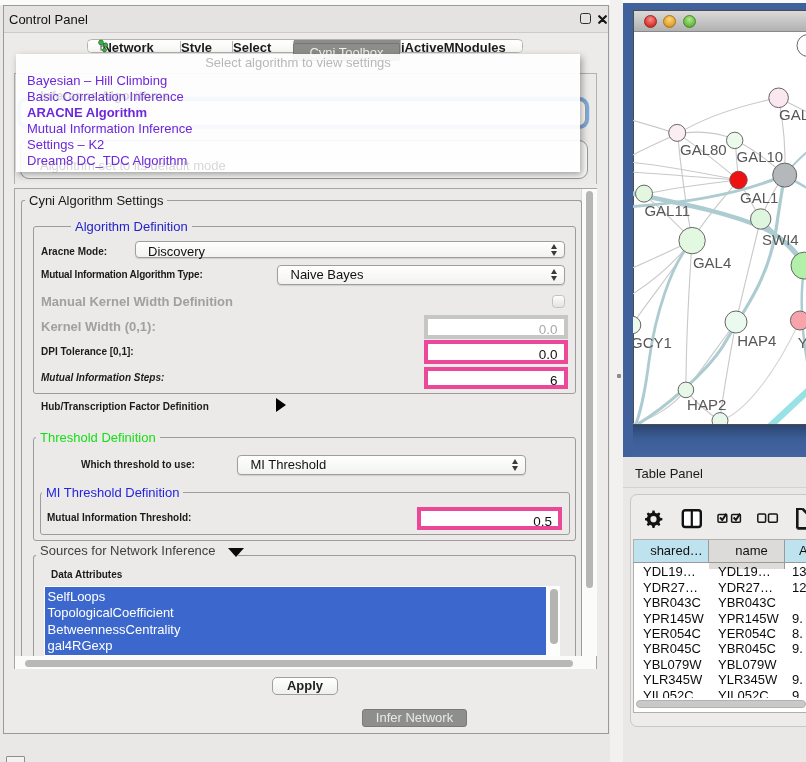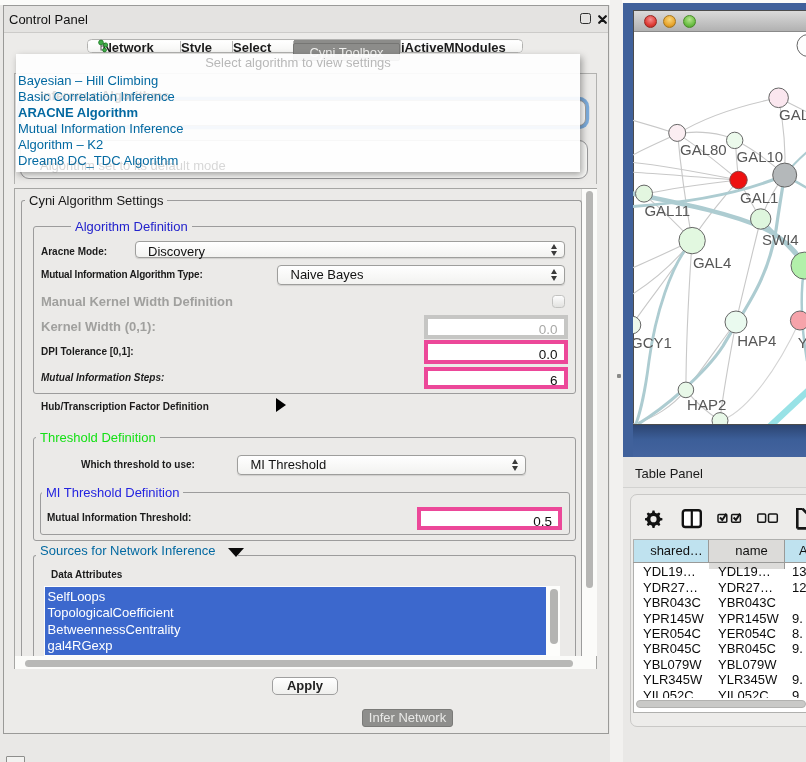--- a/index.html
+++ b/index.html
@@ -8,21 +8,21 @@
 .lbl{position:absolute;font-weight:bold;font-size:10px;color:#1b1b1b;white-space:nowrap;line-height:15px;}
 .glbl{position:absolute;font-weight:bold;font-size:13px;color:#a0a09e;white-space:nowrap;line-height:15px;}
 .fieldset{position:absolute;border:1px solid #9c9c9c;border-radius:3px;}
 .ftitle{position:absolute;background:#ebeae8;padding:0 4px;font-size:13px;white-space:nowrap;line-height:15px;}
 .combo{position:absolute;background:linear-gradient(#ffffff,#f2f2f0);border:1px solid #9e9e9c;border-radius:4px;font-size:13px;color:#111;box-sizing:border-box;box-shadow:0 1px 1px rgba(0,0,0,0.12);}
 .stepper{position:absolute;right:6px;top:50%;margin-top:-6px;width:7px;height:12px;}
 .stepper:before{content:"";position:absolute;left:0;top:0;border-left:3.5px solid transparent;border-right:3.5px solid transparent;border-bottom:5px solid #3a3a3a;}
 .stepper:after{content:"";position:absolute;left:0;bottom:0;border-left:3.5px solid transparent;border-right:3.5px solid transparent;border-top:5px solid #3a3a3a;}
 .tfield{position:absolute;background:#fff;border:4px solid #ec4899;font-size:13.5px;color:#111;text-align:right;padding-right:6px;box-sizing:border-box;}
 .seg{display:inline-block;height:100%;box-sizing:border-box;font-size:13px;font-weight:bold;color:#1c1c1c;text-align:left;background:linear-gradient(#ffffff,#f4f4f2);border-right:1px solid #b6b6b4;}
-.pit{font-size:13px;color:#0369a1;padding-left:2px;height:16px;line-height:16px;}
+.pit{font-size:13px;color:#6d28d9;padding-left:11px;height:16px;line-height:16px;}
 </style>
 </head>
 <body>
 <div id="root">
 
   <div class="abs" style="left:2px;top:0;width:2px;height:2.5px;background:#555;"></div>
   <div class="abs" style="left:0;top:0;width:610px;height:4.5px;background:#fbfbf9;"></div>
   <div class="abs" style="left:3px;top:4.5px;width:606px;height:729px;background:#ecebe9;border:1px solid #9a9a98;box-sizing:border-box;"></div>
 
   <div class="abs" style="left:4px;top:5.5px;width:604px;height:26px;background:#e4e3e1;border-bottom:1px solid #cccbc9;"></div>
@@ -55,21 +55,21 @@
   <div class="abs" style="left:585.5px;top:191px;width:7px;height:397px;background:#b6b6b4;border-radius:3.5px;"></div>
 
   <div class="abs" style="left:16px;top:54px;width:564px;height:117.5px;background:rgba(254,254,254,0.93);box-shadow:2px 3px 7px rgba(0,0,0,0.35);">
     <div style="font-size:13px;color:#b8b8b8;text-align:center;height:19px;line-height:18px;">Select algorithm to view settings</div>
     <div class="abs" style="left:24px;top:34px;font-size:13px;font-weight:bold;color:rgba(130,130,130,0.28);">Inference Algorithms</div>
     <div class="abs" style="left:24px;top:104px;font-size:13px;color:rgba(125,125,125,0.3);">Algorithm set to its default mode</div>
     <div class="pit">Bayesian – Hill Climbing</div>
     <div class="pit">Basic Correlation Inference</div>
     <div class="pit" style="font-weight:bold;">ARACNE Algorithm</div>
     <div class="pit">Mutual Information Inference</div>
-    <div class="pit">Algorithm – K2</div>
+    <div class="pit">Settings – K2</div>
     <div class="pit">Dream8 DC_TDC Algorithm</div>
   </div>
 
   <div class="fieldset" style="left:21px;top:200px;width:559px;height:456px;border-bottom:none;border-radius:3px 3px 0 0;"></div>
   <div class="ftitle" style="left:25px;top:192.5px;color:#181818;">Cyni Algorithm Settings</div>
 
   <div class="fieldset" style="left:32.5px;top:226px;width:541px;height:166px;"></div>
   <div class="ftitle" style="left:35px;top:219px;color:#2222cc;margin-left:36px;">Algorithm Definition</div>
 
   <div class="lbl" style="left:41px;top:243.5px;">Aracne Mode:</div>
@@ -98,35 +98,35 @@
 
   <div class="lbl" style="left:81px;top:457px;">Which threshold to use:</div>
   <div class="combo" style="left:237px;top:455px;width:288.5px;height:19.5px;line-height:17.5px;padding-left:12.5px;">MI Threshold<div class="stepper"></div></div>
 
   <div class="fieldset" style="left:40px;top:492px;width:527.5px;height:41px;"></div>
   <div class="ftitle" style="left:42px;top:484.5px;color:#2424e0;">MI Threshold Definition</div>
   <div class="lbl" style="left:47px;top:510px;">Mutual Information Threshold:</div>
   <div class="tfield" style="left:417px;top:506.5px;width:145px;height:23px;line-height:21px;">0.5</div>
 
   <div class="fieldset" style="left:32.5px;top:554.5px;width:541px;height:102px;border-bottom:none;border-radius:3px 3px 0 0;"></div>
-  <div class="ftitle" style="left:36px;top:542.5px;color:#0369a1;padding-right:22px;">Sources for Network Inference</div>
+  <div class="ftitle" style="left:36px;top:542.5px;color:#404040;padding-right:22px;">Sources for Network Inference</div>
   <div class="abs" style="left:228px;top:548px;width:0;height:0;border-left:8.5px solid transparent;border-right:8.5px solid transparent;border-top:9px solid #0a0a0a;"></div>
   <div class="lbl" style="left:20px;top:567px;margin-left:31px;">Data Attributes</div>
 
   <div class="abs" style="left:44px;top:586px;width:516px;height:70px;background:#fdfdfb;"></div>
   <div class="abs" style="left:45px;top:587px;width:500.5px;height:68.2px;background:#3c68cd;"></div>
   <div class="abs" style="left:47.5px;top:589.3px;font-size:13px;color:#fff;line-height:16.15px;white-space:nowrap;">SelfLoops<br>TopologicalCoefficient<br>BetweennessCentrality<br>gal4RGexp</div>
   <div class="abs" style="left:550px;top:589px;width:8px;height:55px;background:#b4b4b2;border-radius:4px;"></div>
 
   <div class="abs" style="left:15px;top:656px;width:581px;height:12.5px;background:#fbfbf9;"></div>
   <div class="abs" style="left:25px;top:659.5px;width:547.5px;height:7px;background:#b8b8b6;border-radius:3.5px;"></div>
 
   <div class="abs" style="left:272px;top:677px;width:66px;height:18px;background:linear-gradient(#ffffff,#efefed);border:1px solid #9f9f9f;border-radius:5px;box-sizing:border-box;text-align:center;font-size:13px;font-weight:bold;color:#222;line-height:16px;">Apply</div>
 
-  <div class="abs" style="left:362px;top:709px;width:91px;height:17.5px;background:#8e8e8c;border:1px solid #7a7a78;border-radius:3px;box-sizing:border-box;text-align:center;font-size:13px;color:#e9e9e7;line-height:16px;">Infer Network</div>
+  <div class="abs" style="left:362px;top:709px;width:105px;height:17.5px;background:#8e8e8c;border:1px solid #7a7a78;border-radius:3px;box-sizing:border-box;text-align:center;font-size:13px;color:#e9e9e7;line-height:16px;">Infer Network</div>
 
   <div class="abs" style="left:5.5px;top:756px;width:19px;height:9px;border:1.5px solid #8e8e8c;background:#f2f2f0;border-radius:1px;box-sizing:border-box;"></div>
 
   <div class="abs" style="left:610px;top:0;width:13px;height:762px;background:#f2f1ef;"></div>
   <div class="abs" style="left:622px;top:0;width:184px;height:2.5px;background:#fbfbf9;"></div>
   <div class="abs" style="left:622.5px;top:2.5px;width:183.5px;height:454px;background:#40619b;"></div>
 
   <div class="abs" style="left:617px;top:374px;width:4px;height:4px;background:#8a8a88;border-radius:1px;"></div>
 
   <div class="abs" style="left:633px;top:9.5px;width:173px;height:415.5px;background:#fff;border:1.2px solid #4c4c4c;border-right:none;box-sizing:border-box;"></div>

